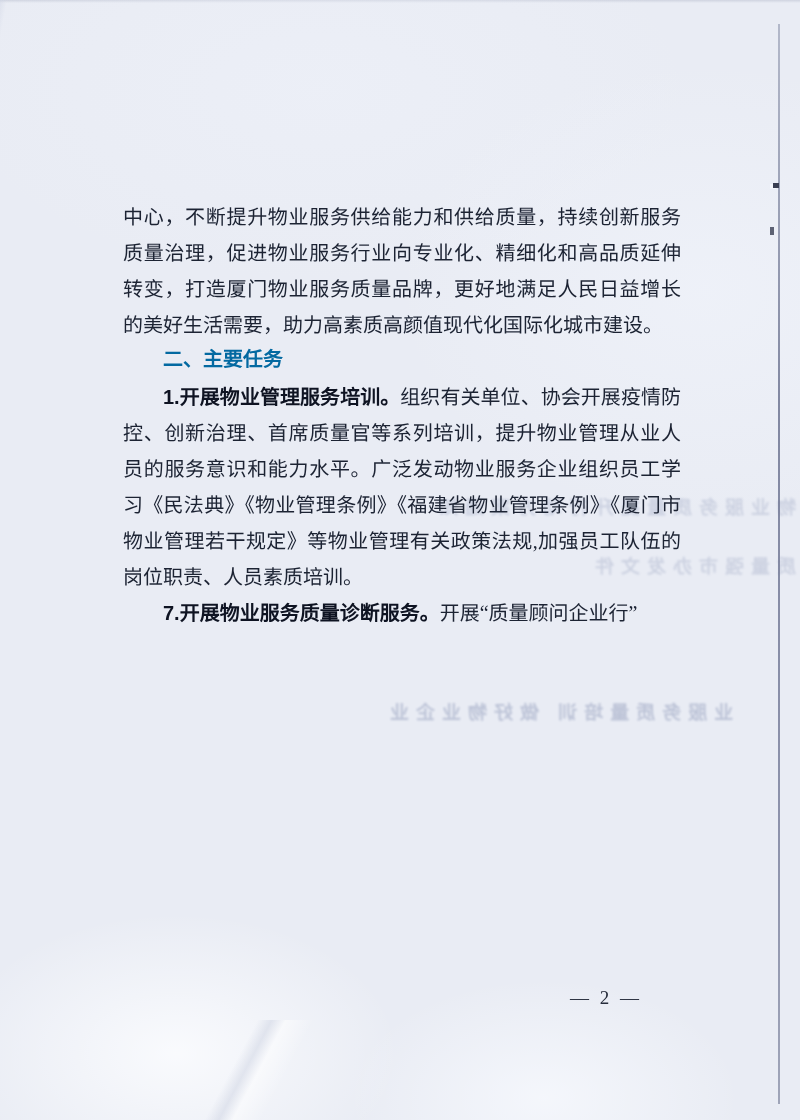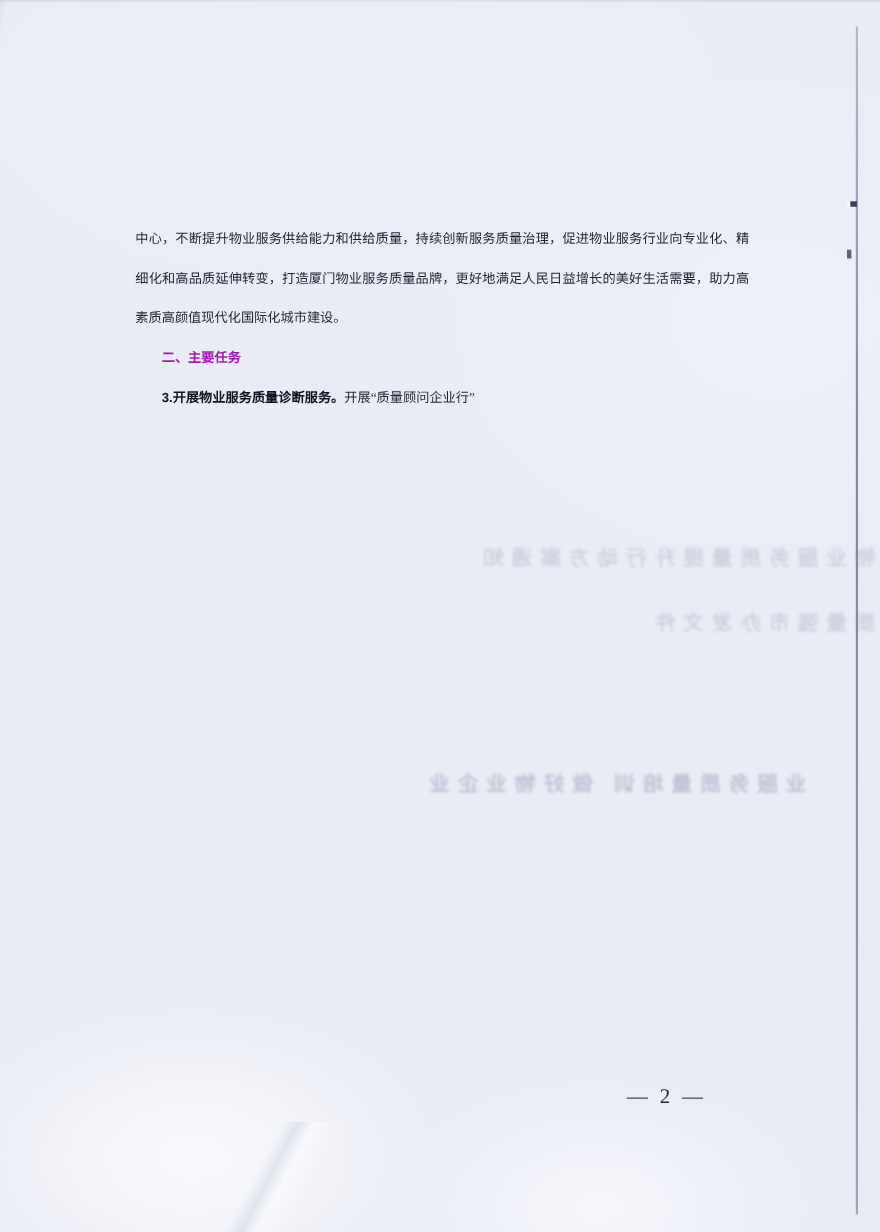--- a/index.html
+++ b/index.html
@@ -19,28 +19,28 @@
       linear-gradient(100deg, rgba(210,215,230,.55) 0px, rgba(210,215,230,0) 7px),
       linear-gradient(to bottom, rgba(160,166,186,.35) 0px, rgba(160,166,186,0) 3px);
   }
   .crease-edge{
     position:absolute;left:40px;top:1020px;width:420px;height:100px;pointer-events:none;
     background:
       linear-gradient(118deg, rgba(201,207,223,0) 46%, rgba(201,207,223,.45) 49%, rgba(255,255,255,.5) 52%, rgba(201,207,223,0) 58%);
   }
   .doc-body{
     position:absolute;left:123px;top:199px;width:558px;
-    font-size:12px;line-height:36px;color:#1c2333;
+    font-size:20px;line-height:36px;color:#1c2333;
     text-align:justify;
   }
   .para{margin:0;}
   .para.indent{text-indent:2em;}
   .para.heading{
-    font-weight:700;color:#a21caf;
-    font-family:Liberation Sans, sans-serif;
+    font-weight:700;color:#0369a1;
+    font-family:Liberation Mono, monospace;
   }
   .item-lead{
     font-weight:700;color:#0e1322;
     font-family:"Liberation Sans","DejaVu Sans",sans-serif;
   }
   .page-number{
     position:absolute;left:570px;top:987px;
     font-size:19px;letter-spacing:3px;color:#262c3b;
     font-family:"Liberation Serif","DejaVu Serif",serif;
   }
@@ -69,20 +69,21 @@
 
 <div class="ghost-layer" id="ghost-layer">
     <div class="ghost-line ghost-faint" style="left: 432px; top: 492px;">物业服务质量提升行动方案通知</div>
     <div class="ghost-line ghost-faint" style="left: 588px; top: 551px;">市质量强市办发文件</div>
     <div class="ghost-line ghost-medium" style="left: 383px; top: 697px;">业服务质量培训 做好物业企业</div>
   </div>
 
 <main class="doc-body" id="doc-body">
     <p class="para ">中心，不断提升物业服务供给能力和供给质量，持续创新服务质量治理，促进物业服务行业向专业化、精细化和高品质延伸转变，打造厦门物业服务质量品牌，更好地满足人民日益增长的美好生活需要，助力高素质高颜值现代化国际化城市建设。</p>
     <p class="para heading indent">二、主要任务</p>
-    <p class="para  indent"><span class="item-lead">3.开展物业服务质量诊断服务。</span>开展“质量顾问企业行”</p>
+    <p class="para  indent"><span class="item-lead">1.开展物业管理服务培训。</span>组织有关单位、协会开展疫情防控、创新治理、首席质量官等系列培训，提升物业管理从业人员的服务意识和能力水平。广泛发动物业服务企业组织员工学习《民法典》《物业管理条例》《福建省物业管理条例》《厦门市物业管理若干规定》等物业管理有关政策法规,加强员工队伍的岗位职责、人员素质培训。</p>
+    <p class="para  indent"><span class="item-lead">7.开展物业服务质量诊断服务。</span>开展“质量顾问企业行”</p>
   </main>
 
 <div class="page-number">— 2 —</div>
 
 <div class="scan-edge-line"></div>
 <div class="scan-speck speck-1"></div>
 <div class="scan-speck speck-2"></div>
 
 </body></html>

